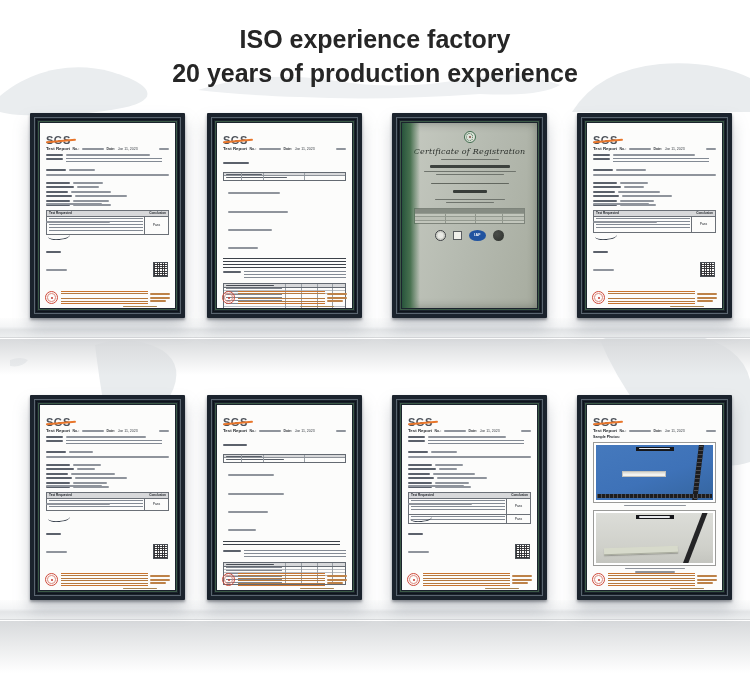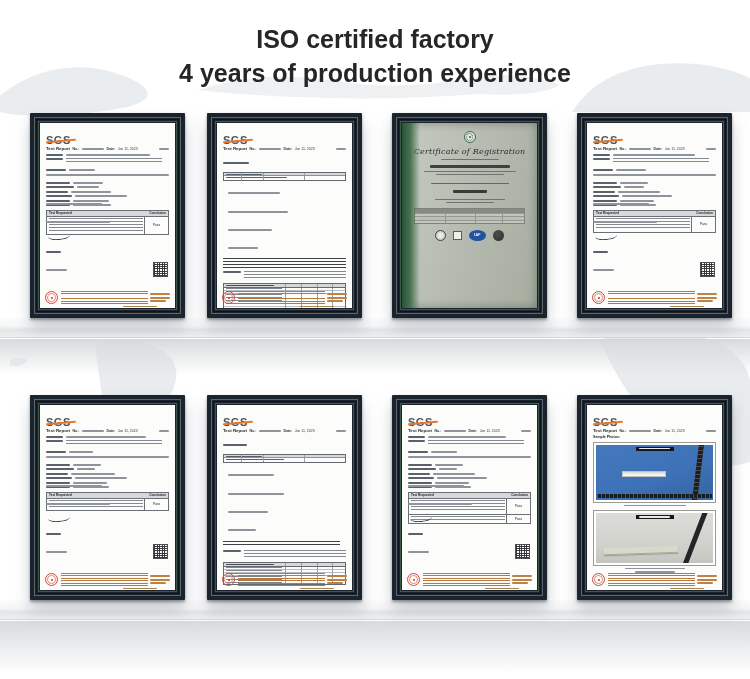--- a/index.html
+++ b/index.html
@@ -147,22 +147,22 @@
 <svg class="map" viewBox="0 0 750 679">
   <path fill="#eaedef" d="M0,96 C28,72 70,60 112,72 C152,84 162,100 122,108 C82,116 20,118 0,112 Z"></path>
   <path fill="#eef0f2" d="M198,90 Q258,70 330,80 Q400,92 470,78 Q522,70 560,85 Q540,97 480,94 Q380,101 300,97 Q238,95 198,90 Z"></path>
   <path fill="#e9ecee" d="M572,112 Q598,70 660,64 Q712,60 750,78 L750,112 Z"></path>
   <path fill="#e9ecee" d="M95,345 Q130,333 162,350 Q186,366 170,396 Q154,426 130,429 Q110,431 104,406 Q99,378 95,345 Z"></path>
   <path fill="#e9ecee" d="M600,340 Q640,324 690,334 Q742,345 750,380 L750,462 Q718,472 690,456 Q660,440 640,410 Q614,374 600,340 Z"></path>
   <path fill="#edeff1" d="M10,360 q10,-4 18,0 q-6,8 -18,6 Z"></path>
 </svg>
 
 <div class="page-title">
-  <div>ISO certified factory</div>
-  <div>4 years of production experience</div>
+  <div>ISO experience factory</div>
+  <div>20 years of production experience</div>
 </div>
 
 <div class="shelf" style="top:318px"></div>
 <div class="shelf-shadow" style="top:339px;height:36px"></div>
 <div class="shelf" style="top:600px"></div>
 <div class="shelf-shadow" style="top:621px;height:52px"></div>
 
 <div class="frame" style="left:30px;top:113px">
   <i class="lip l1"></i>
     <i class="lip l2"></i>

